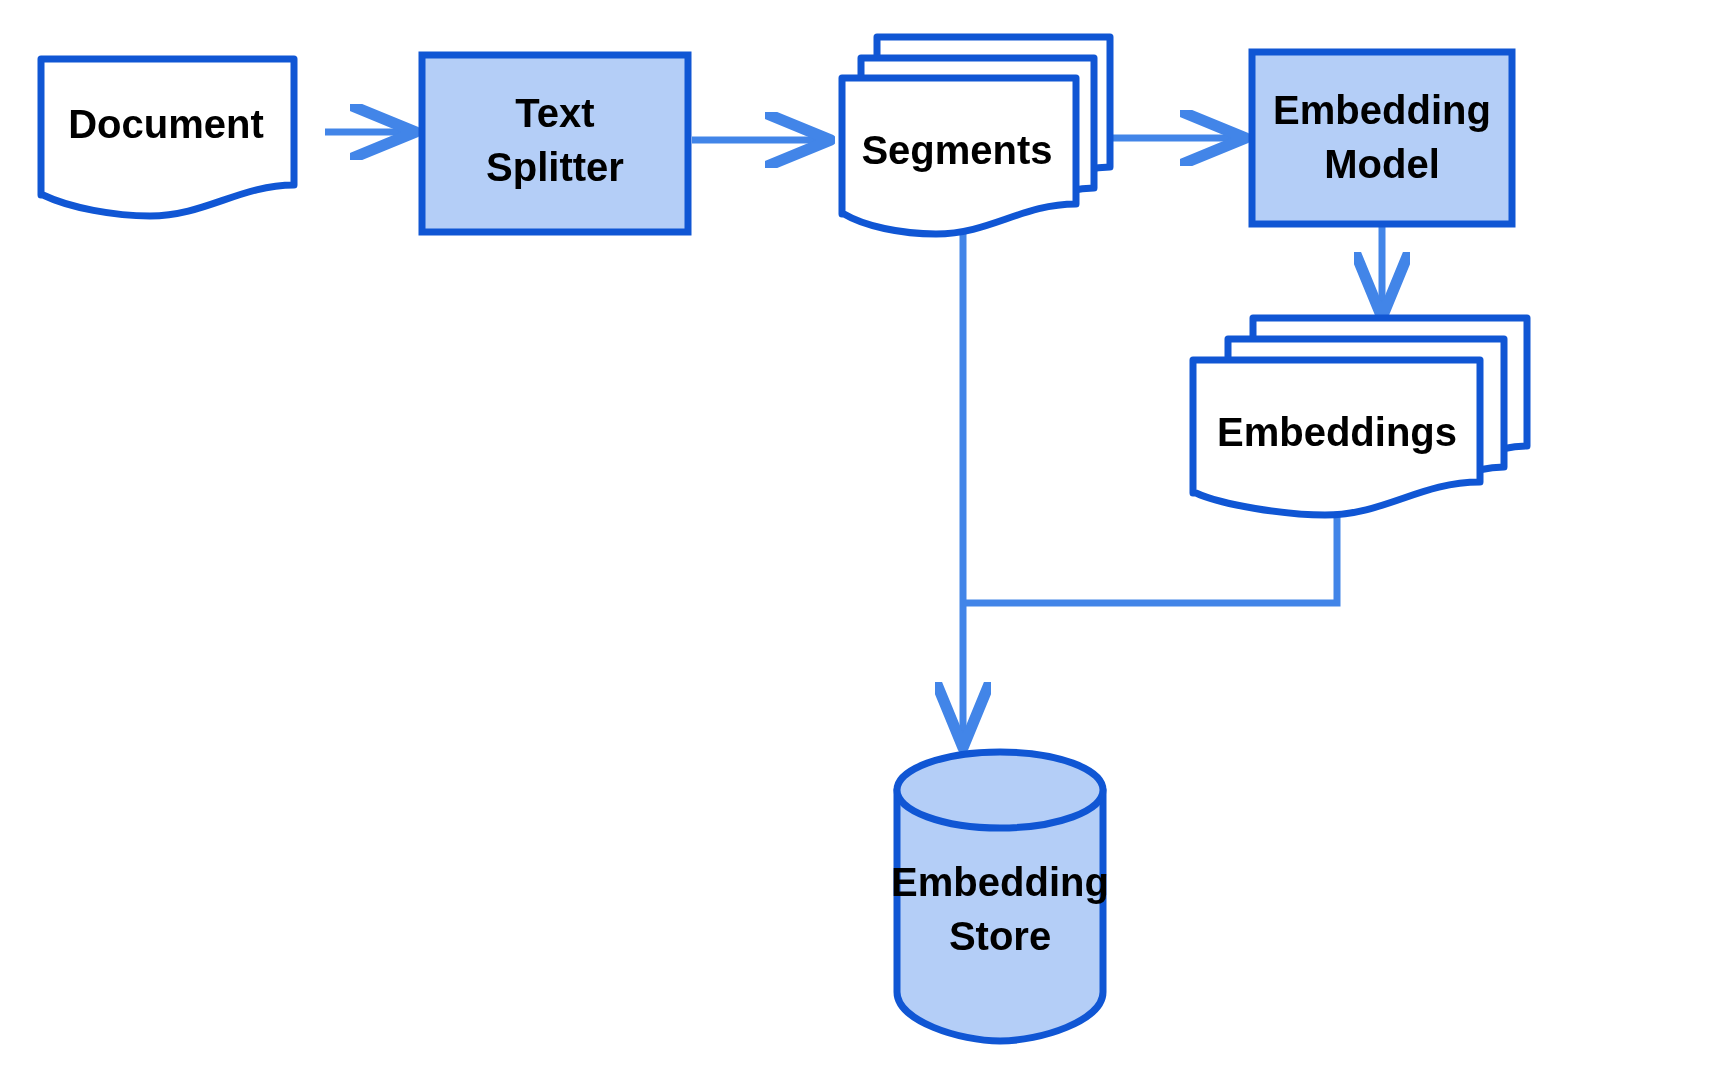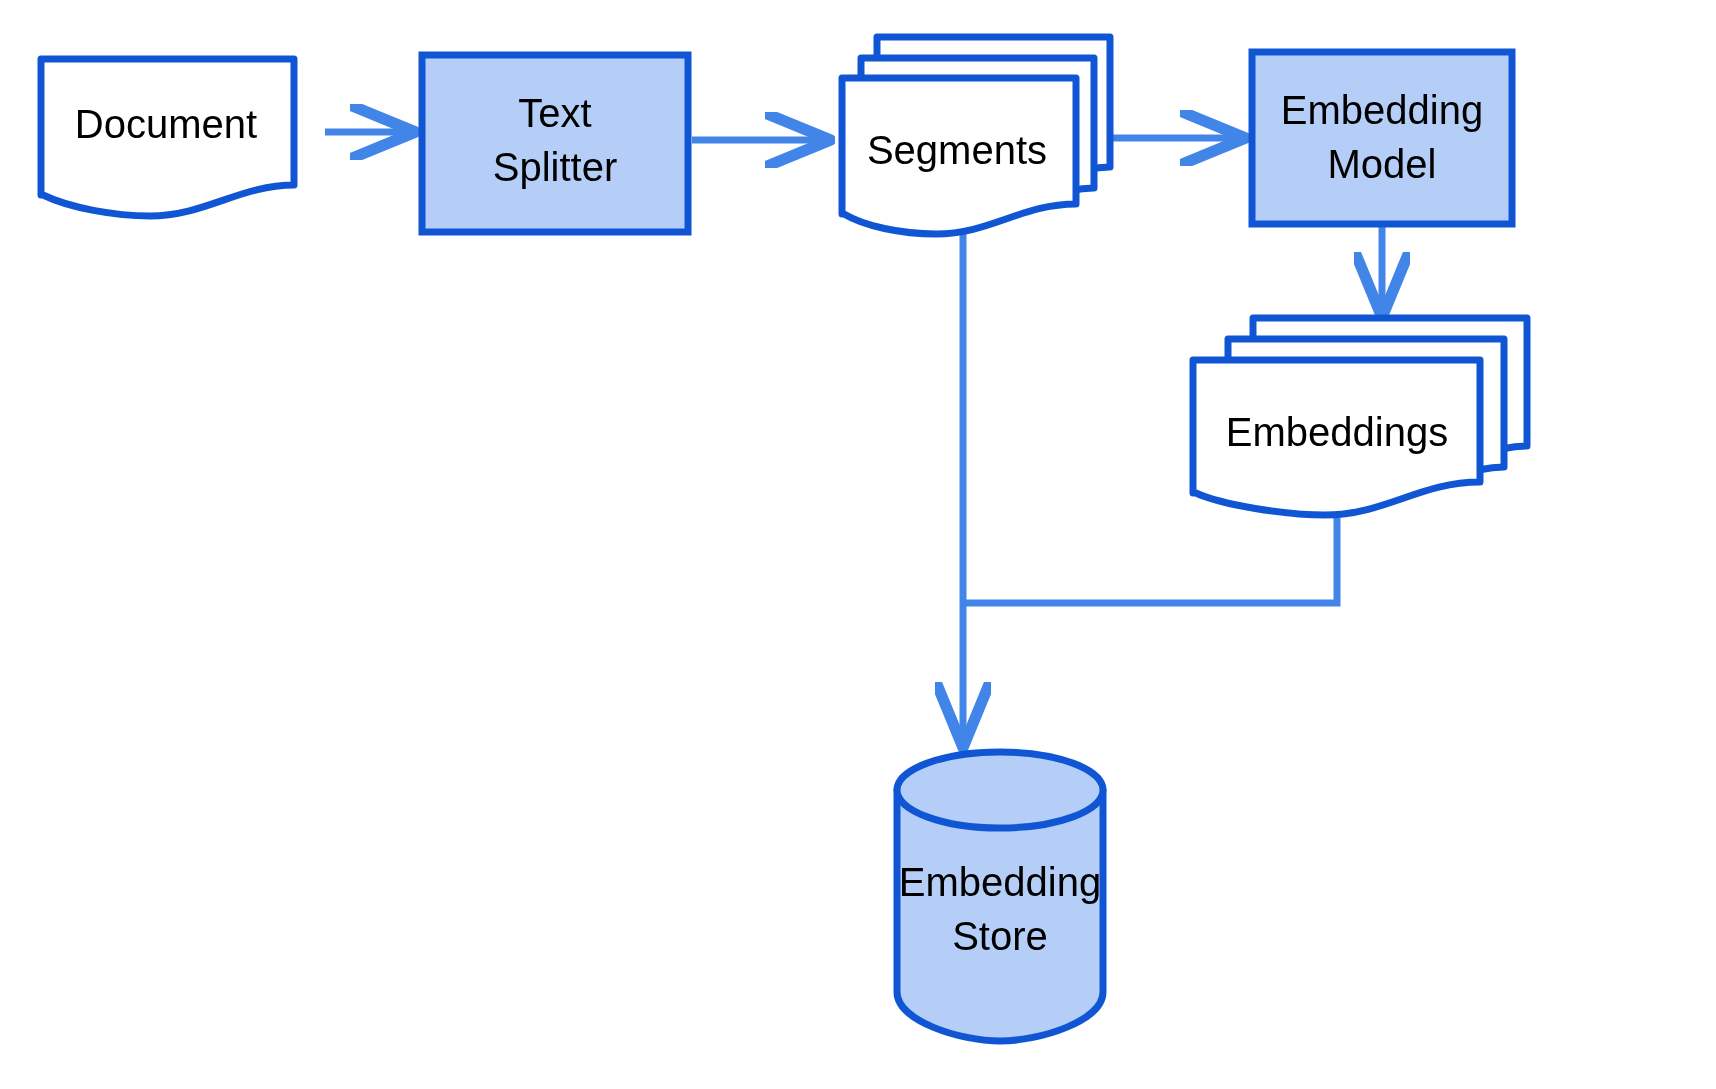--- a/index.html
+++ b/index.html
@@ -11,20 +11,21 @@
     width: 1716px;
     height: 1089px;
     font-family: "Liberation Sans", sans-serif;
     overflow: hidden;
   }
   #diagram-root {
     position: relative;
     width: 1456px;
     height: 1089px;
     background: #ffffff;
+    font-weight: bold;
   }
   svg.flow {
     display: block;
     width: 1716px;
     height: 1089px;
   }
   .node-label {
     font-family: "Liberation Sans", sans-serif;
     font-size: 40px;
     fill: #000000;

